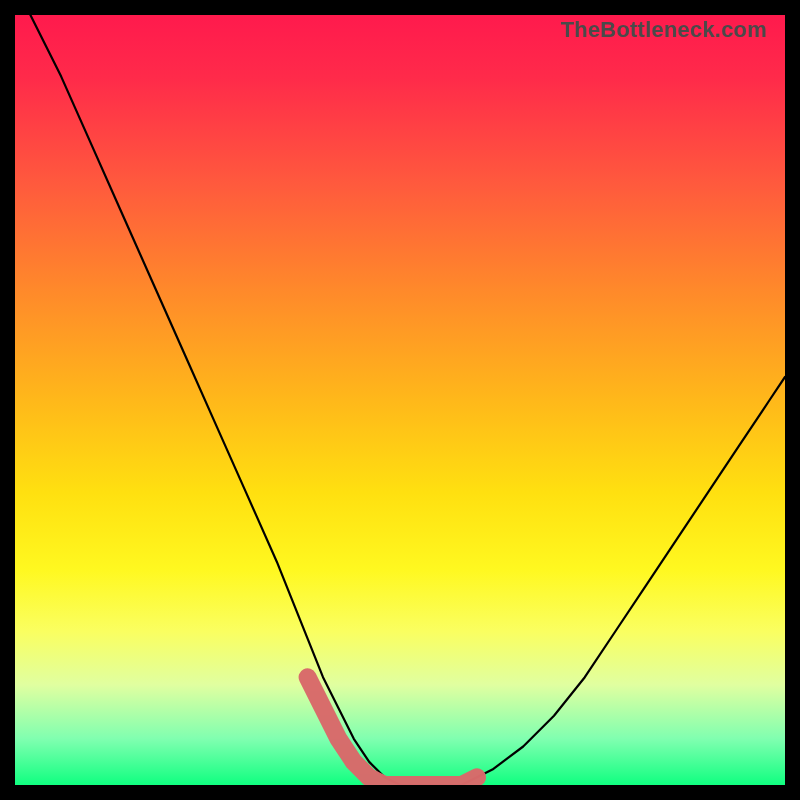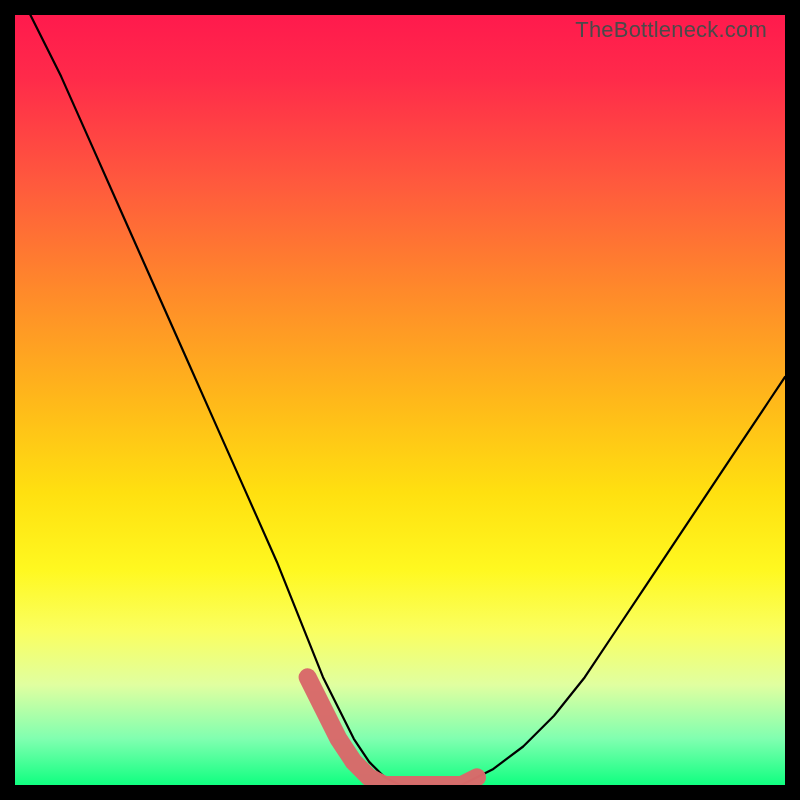--- a/index.html
+++ b/index.html
@@ -28,21 +28,21 @@
       #e0ffa0 87%,
       #80ffb0 94%,
       #10ff80 100%);
   }
   .watermark {
     position: absolute;
     top: 2px;
     right: 18px;
     font-family: Arial, Helvetica, sans-serif;
     font-size: 22px;
-    font-weight: 400;
+    font-weight: 700;
     color: #4a4a4a;
     letter-spacing: 0.2px;
   }
   svg.curve {
     position: absolute;
     left: 0; top: 0;
     width: 100%; height: 100%;
   }
   .curve-path {
     fill: none;

